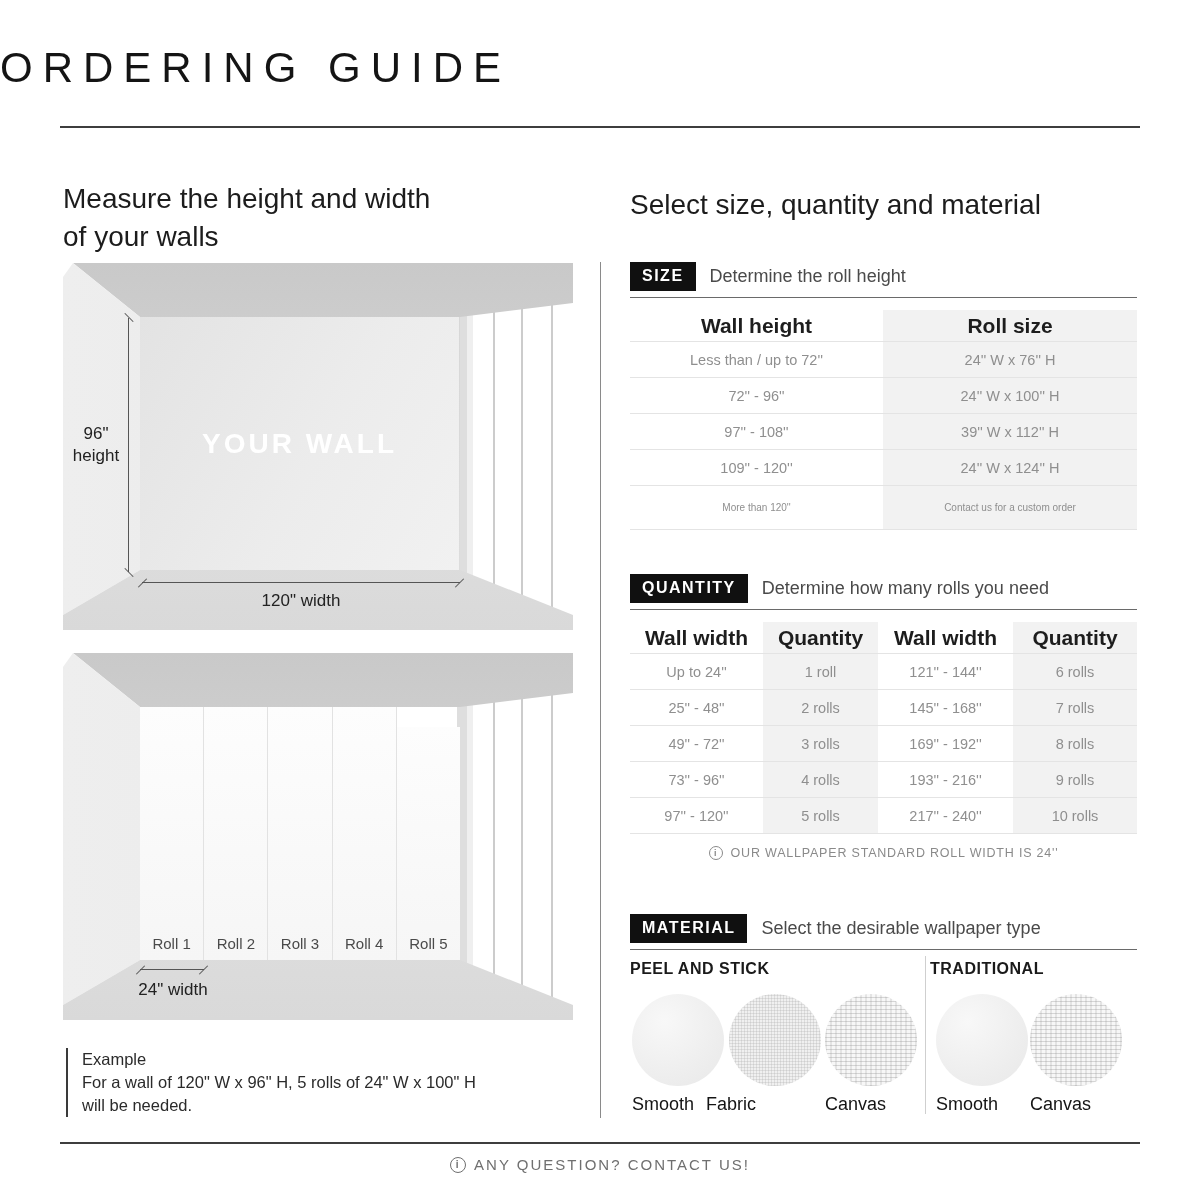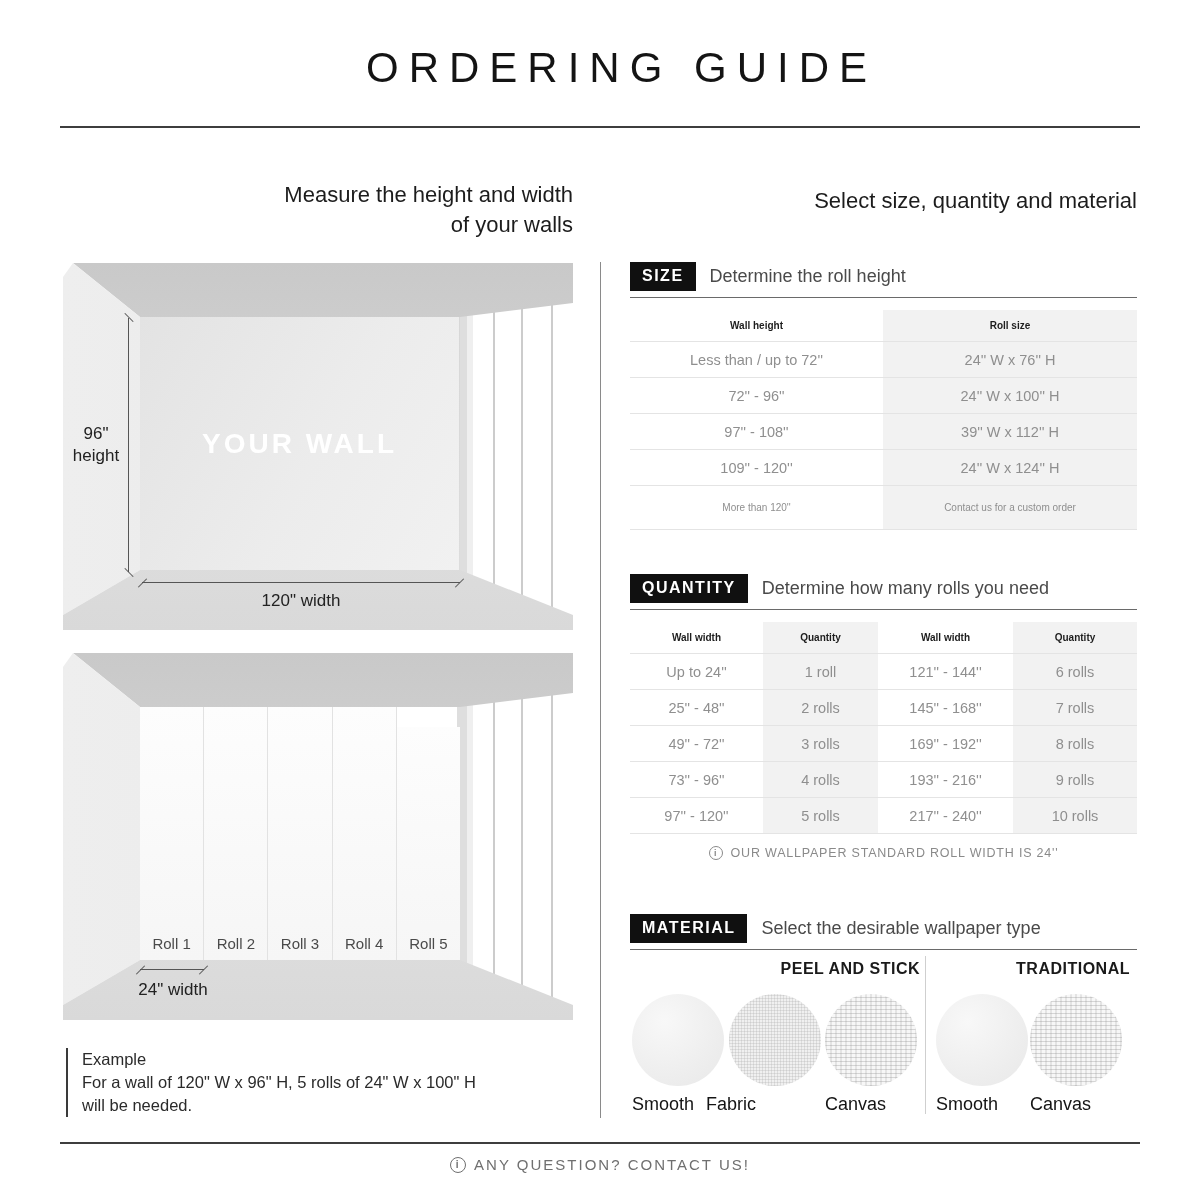--- a/index.html
+++ b/index.html
@@ -1,26 +1,26 @@
 <!DOCTYPE html>
 <html><head>
 <meta charset="utf-8">
 <style>
   * { margin:0; padding:0; box-sizing:border-box; }
   body { background:#fff; }
   .page { position:relative; width:1200px; height:1200px; background:#ffffff;
           font-family:"Liberation Sans","DejaVu Sans",sans-serif; color:#1c1c1c; overflow:hidden; }
 
   
-  .title { position:absolute; top:44px; left:0; width:100%; text-align:center;
-           font-size:42px; letter-spacing:10px; font-weight:500; color:#141414;padding-left:43px; }
+  .title { position:absolute; top:44px; left:0; width:100%; 
+           font-size:42px; letter-spacing:10px; font-weight:500; color:#141414; }
   .top-rule { position:absolute; left:60px; right:60px; top:126px; border-top:2px solid #3d3d3d; }
   .col-divider { position:absolute; left:600px; top:262px; height:856px; border-left:1px solid #8a8a8a; }
 
-  .col-heading { position:absolute; text-align:right; font-size:22px; line-height:1.35;
+  .col-heading { position:absolute; text-align:left; font-size:28px; line-height:1.35;
                  color:#1c1c1c; white-space:pre-line; }
   .left-heading { left:63px; top:180px; width:510px; }
   .right-heading { left:630px; top:186px; width:507px; }
 
   
   .room { position:absolute; left:63px; width:510px; height:367px; overflow:hidden; background:#fff; }
   #room1 { top:263px; } #room2 { top:653px; }
   .window { position:absolute; right:0; top:26px; width:116px; height:330px;
             background:linear-gradient(90deg,#dedede 0 10px,#efefef 10px 16px,#ffffff 16px 36px,
                        #cccccc 36px 38px,#ffffff 38px 64px,#cccccc 64px 66px,
@@ -70,33 +70,33 @@
   #size-head { top:262px; } #quantity-head { top:574px; } #material-head { top:914px; }
   .badge { background:#101010; color:#ffffff; font-size:16px; font-weight:600;
            letter-spacing:1.5px; padding:5px 12px 6px; }
   .subhead { font-size:18px; color:#4a4a4a; margin-left:14px; }
 
   .tbl { position:absolute; left:630px; width:507px; display:grid; }
   #size-table { top:310px; grid-template-columns:253px 254px; }
   #qty-table  { top:622px; grid-template-columns:133px 115px 135px 124px; }
   .cell { display:flex; align-items:center; justify-content:center; text-align:center;
           border-bottom:1px solid #e4e4e4; font-size:14.5px; color:#8f8f8f; height:36px; }
-  .cell.hdr { font-size:10px; font-weight:700; color:#1d1d1d; height:32px; }
+  .cell.hdr { font-size:21px; font-weight:700; color:#1d1d1d; height:32px; }
   .cell.alt { background:#f2f2f2; }
   .cell.tall { height:44px; font-size:10px; line-height:1.3; padding:4px 10px; }
 
   .note { position:absolute; left:630px; top:846px; width:507px; display:flex;
           align-items:center; justify-content:center; gap:8px;
           font-size:12.5px; letter-spacing:.8px; color:#8a8a8a; }
   .info-circle { display:inline-flex; align-items:center; justify-content:center;
                  width:14px; height:14px; border:1px solid #8a8a8a; border-radius:50%;
                  font-size:9px; font-weight:700; color:#8a8a8a; font-style:normal; }
 
   
-  .group-label { position:absolute; top:960px; text-align:right; font-size:16px;
+  .group-label { position:absolute; top:960px; text-align:left; font-size:16px;
                  font-weight:600; letter-spacing:.5px; color:#1a1a1a; }
   #group-ps { left:630px; width:290px; } #group-tr { left:930px; width:200px; }
   .mat-divider { position:absolute; left:925px; top:956px; height:158px; border-left:1px solid #cfcfcf; }
   .swatch { position:absolute; top:994px; width:92px; height:92px; border-radius:50%; }
   .sw-smooth { background:radial-gradient(circle at 35% 30%, #f8f8f8, #eeeeee 60%, #e8e8e8); }
   .sw-fabric { background-color:#f0f0f0;
      background-image:repeating-linear-gradient(0deg,rgba(170,170,170,.28) 0 1px,transparent 1px 3px),
                       repeating-linear-gradient(90deg,rgba(170,170,170,.28) 0 1px,transparent 1px 3px); }
   .sw-canvas { background-color:#f7f7f7;
      background-image:repeating-linear-gradient(0deg,rgba(140,140,140,.32) 0 1px,transparent 1px 4px),

